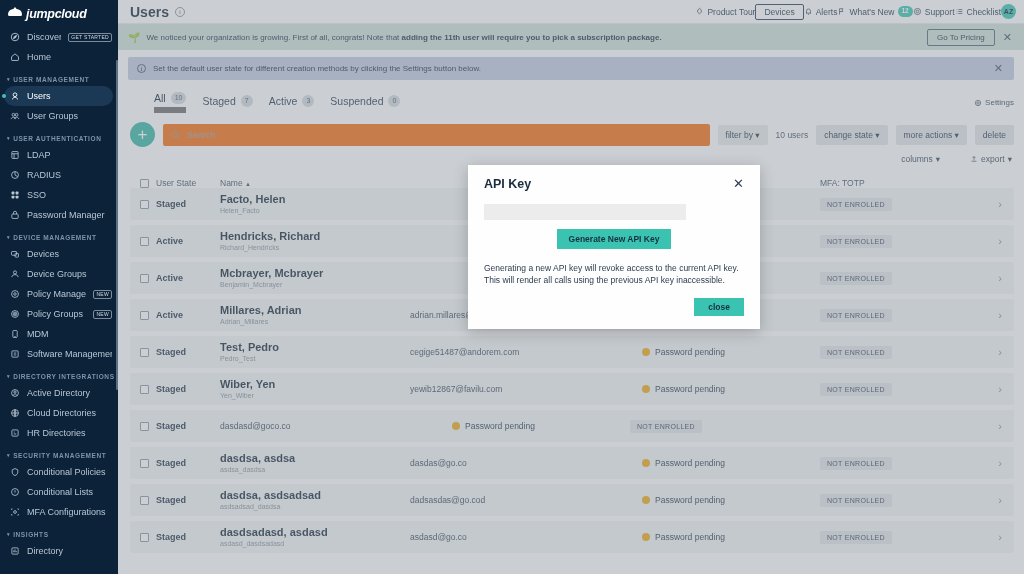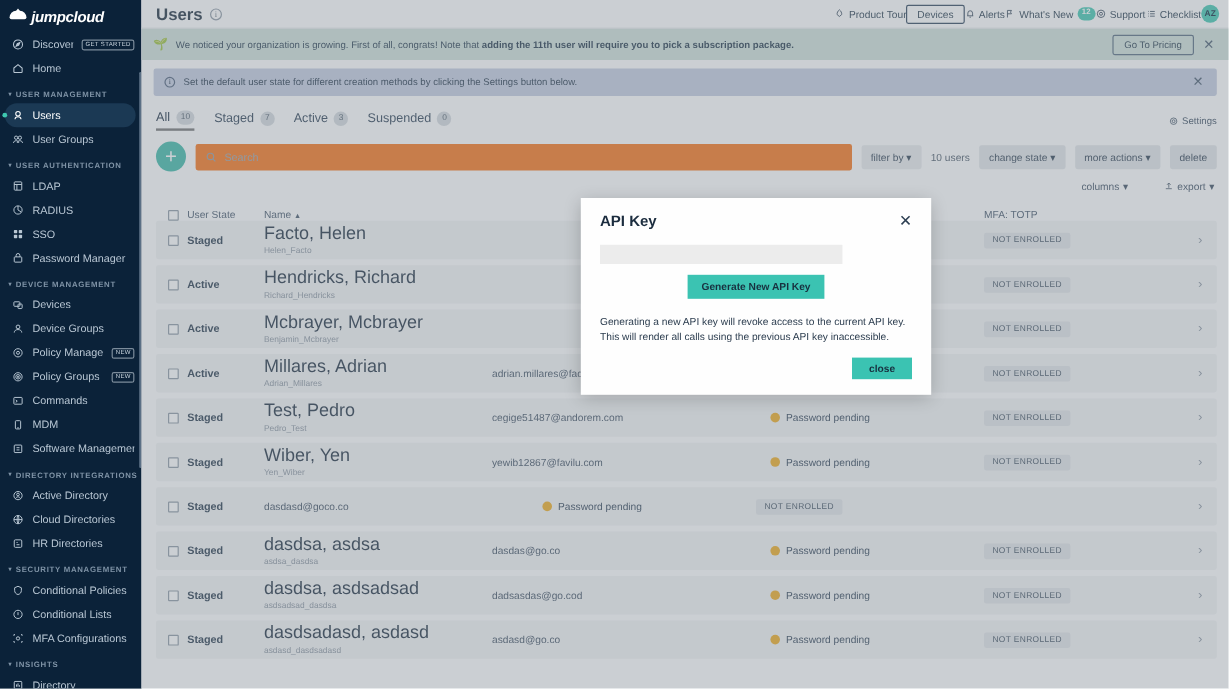--- a/index.html
+++ b/index.html
@@ -127,21 +127,21 @@
     width: 9px; height: 9px; border: 1px solid #4a5d78; border-radius: 50%;
     font-size: 6.5px; display: flex; align-items: center; justify-content: center;
     font-family: "Liberation Serif", serif;
   }
 
   
   .tabs-row { display: flex; align-items: center; padding: 12px 10px 0 12px; }
   .tab { display: flex; align-items: center; gap: 5px; margin-right: 16px; cursor: pointer; padding-bottom: 3px; }
   .tab-label { font-size: 10.5px; color: #2b3f54; }
   .tab.active .tab-label { color: #16293d; font-weight: normal; }
-  .tab.active { border-bottom: 2px solid #737373; }
+  .tab.active { border-bottom: 6px solid #737373; margin-left: 24px; }
   .tab-count {
     background: #d5dade; color: #4c5b6a; border-radius: 8px;
     font-size: 7px; padding: 1px 4px; min-width: 12px; text-align: center; line-height: 1.4;
   }
   .settings-link { margin-left: auto; display: flex; align-items: center; gap: 3px; font-size: 8px; color: #3b4d60; cursor: pointer; }
   .settings-link svg { width: 8px; height: 8px; }
 
   
   .toolbar { display: flex; align-items: center; gap: 8px; padding: 9px 10px 0 12px; }
   .fab {
@@ -184,40 +184,40 @@
   .col-status { width: 178px; flex: 0 0 178px; }
   .col-mfa { width: 170px; flex: 0 0 170px; }
   .col-arrow { flex: 1 1 auto; display: flex; justify-content: flex-end; padding-right: 4px; }
 
   .row {
     display: flex; align-items: center; height: 32px;
     background: #f3f4f5; border-radius: 2px; margin-bottom: 5px;
     padding: 0 8px 0 2px;
   }
   .cell-state { font-size: 9px; font-weight: bold; color: #24374a; }
-  .cell-name-main { font-size: 15px; font-weight: normal; color: #1b2c3e; line-height: 1.25; }
+  .cell-name-main { font-size: 11px; font-weight: bold; color: #1b2c3e; line-height: 1.25; }
   .cell-name-sub { font-size: 7px; color: #8a95a0; line-height: 1.3; }
   .cell-email { font-size: 8.5px; color: #3f5062; }
   .cell-status { display: flex; align-items: center; gap: 5px; font-size: 8.5px; color: #2f4256; }
   .status-dot { width: 8px; height: 8px; border-radius: 50%; flex: 0 0 8px; }
   .status-dot.pending { background: #efab1d; }
   .status-dot.ok {
     background: #27a97f; display: flex; align-items: center; justify-content: center;
     color: #fff; font-size: 6px; line-height: 1;
   }
   .pill {
     display: inline-block; background: #e2e5e8; color: #3c4d5e;
     font-size: 7px; letter-spacing: 0.3px; padding: 3px 7px; border-radius: 2px;
   }
   .chev { color: #8a96a2; font-size: 11px; }
 
   
   .overlay { position: absolute; inset: 0; background: rgba(130,140,150,0.42); }
   .modal {
-    position: absolute; left: 366px; top: 165px; width: 292px; height: 164px;
+    position: absolute; left: 350px; top: 165px; width: 292px; height: 164px;
     background: #fefefe; box-shadow: 0 3px 14px rgba(0,0,0,0.22);
     padding: 0 16px;
   }
   .modal-head { display: flex; align-items: flex-start; padding-top: 12px; }
   .modal-title { font-size: 12.5px; font-weight: bold; color: #1b2c3e; }
   .modal-close { margin-left: auto; font-size: 13px; color: #2d3f52; cursor: pointer; line-height: 1; }
   .modal-field {
     margin: 13px auto 0 auto; width: 202px; height: 16px;
     background: #ececec; border: none;
   }
@@ -373,29 +373,20 @@
     <div class="nav-item">
       <span class="ico">
           <svg viewBox="0 0 16 16" fill="none" stroke="#b9c7d4" stroke-width="1.3">
             <circle cx="8" cy="8" r="5.5"></circle>
             <circle cx="8" cy="8" r="3"></circle>
             <circle cx="8" cy="8" r="0.9" fill="#b9c7d4"></circle>
           </svg>
         </span>
       <span class="lbl">Policy Groups</span>
       <span class="nav-badge new">NEW</span>
-    </div>
-    <div class="nav-item">
-      <span class="ico">
-          <svg viewBox="0 0 16 16" fill="none" stroke="#b9c7d4" stroke-width="1.3">
-            <rect x="2.5" y="3.5" width="11" height="9" rx="1"></rect>
-            <path d="M5 7l2 1.5L5 10"></path>
-          </svg>
-        </span>
-      <span class="lbl">Commands</span>
     </div>
     <div class="nav-item">
       <span class="ico">
           <svg viewBox="0 0 16 16" fill="none" stroke="#b9c7d4" stroke-width="1.3">
             <rect x="4.5" y="2.5" width="7" height="11" rx="1.2"></rect>
             <path d="M7 12h2"></path>
           </svg>
         </span>
       <span class="lbl">MDM</span>
     </div>

